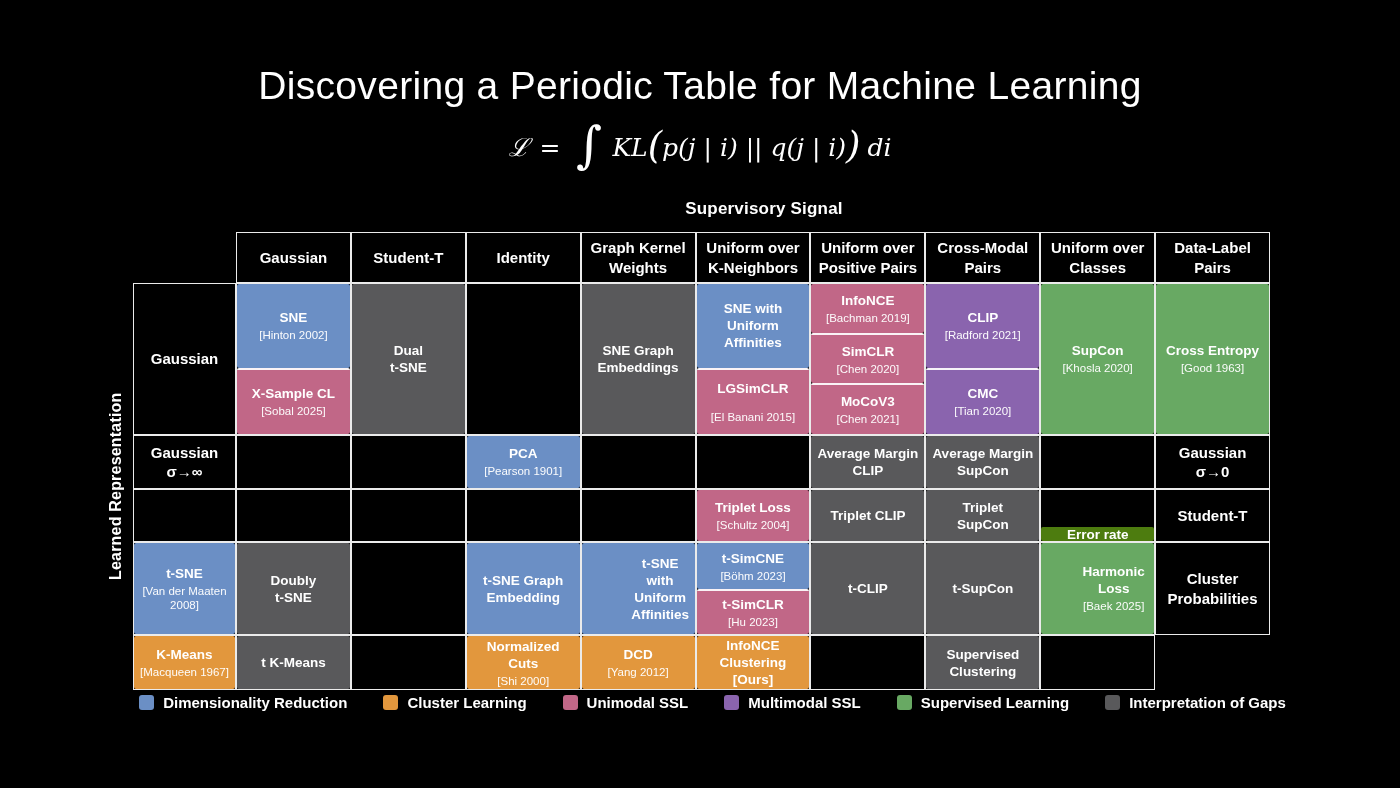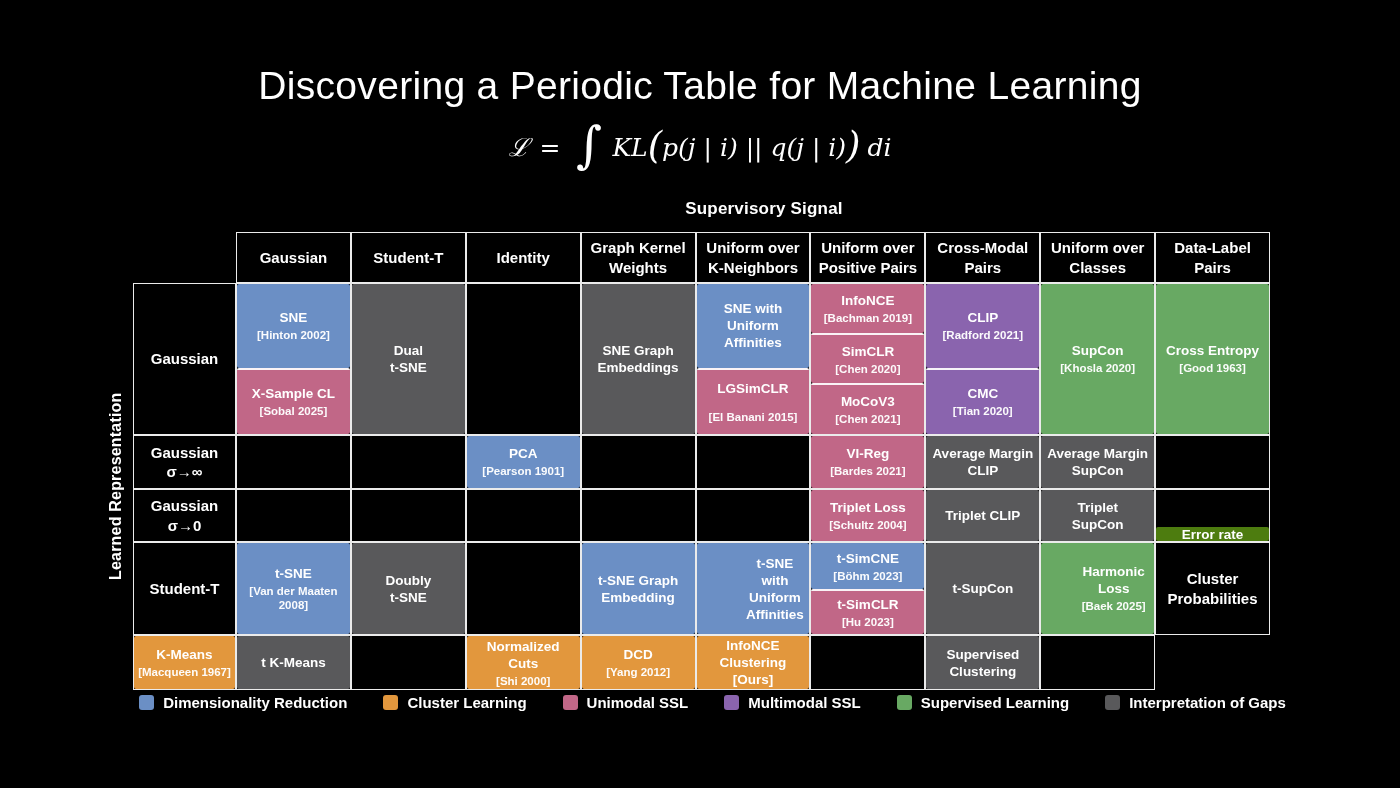--- a/index.html
+++ b/index.html
@@ -55,21 +55,21 @@
     font-size:15px;font-weight:700;line-height:1.28;white-space:pre-line;
     padding:2px;
   }
   .block{
     flex:1 1 0;min-height:0;
     display:flex;flex-direction:column;align-items:center;justify-content:center;
     text-align:center;padding:2px 4px;border-radius:2px;
   }
   .block + .block{border-top:2px solid rgba(255,255,255,.92);}
   .block .name{font-size:13.5px;font-weight:700;line-height:1.26;white-space:pre-line;}
-  .block .ref{font-size:11.5px;font-weight:700;line-height:1.22;margin-top:2px;white-space:pre-line;opacity:.97;}
+  .block .ref{font-size:11.5px;font-weight:400;line-height:1.22;margin-top:2px;white-space:pre-line;opacity:.97;}
   .legend{
     position:absolute;left:133px;top:694px;width:1159px;
     display:flex;justify-content:center;gap:36px;
   }
   .legend-item{display:flex;align-items:center;gap:9px;font-size:15px;font-weight:700;}
   .legend-swatch{width:15px;height:15px;border-radius:3px;flex:0 0 auto;}
 </style>
 </head>
 <body>
 
@@ -183,26 +183,20 @@
     <div class="cell"></div>
     <div class="cell">
       <div class="block" style="background: rgb(107, 143, 197); flex-grow: 1;">
         <span class="name">PCA</span>
         <span class="ref">[Pearson 1901]</span>
       </div>
     </div>
     <div class="cell"></div>
     <div class="cell"></div>
     <div class="cell">
-      <div class="block" style="background: rgb(193, 103, 135); flex-grow: 1;">
-        <span class="name">VI-Reg</span>
-        <span class="ref">[Bardes 2021]</span>
-      </div>
-    </div>
-    <div class="cell">
       <div class="block" style="background: rgb(89, 89, 91); flex-grow: 1;">
         <span class="name">Average Margin
 CLIP</span>
       </div>
     </div>
     <div class="cell">
       <div class="block" style="background: rgb(89, 89, 91); flex-grow: 1;">
         <span class="name">Average Margin
 SupCon</span>
       </div>
@@ -269,20 +263,25 @@
         <span class="name">t-SimCNE</span>
         <span class="ref">[Böhm 2023]</span>
       </div>
       <div class="block" style="background: rgb(193, 103, 135); flex-grow: 48;">
         <span class="name">t-SimCLR</span>
         <span class="ref">[Hu 2023]</span>
       </div>
     </div>
     <div class="cell">
       <div class="block" style="background: rgb(89, 89, 91); flex-grow: 1;">
+        <span class="name">t-CLIP</span>
+      </div>
+    </div>
+    <div class="cell">
+      <div class="block" style="background: rgb(89, 89, 91); flex-grow: 1;">
         <span class="name">t-SupCon</span>
       </div>
     </div>
     <div class="cell">
       <div class="block" style="background: rgb(104, 169, 99); flex-grow: 1; padding-left: 36px;">
         <span class="name">Harmonic Loss</span>
         <span class="ref">[Baek 2025]</span>
       </div>
     </div>
     <div class="cell row-label">Cluster

